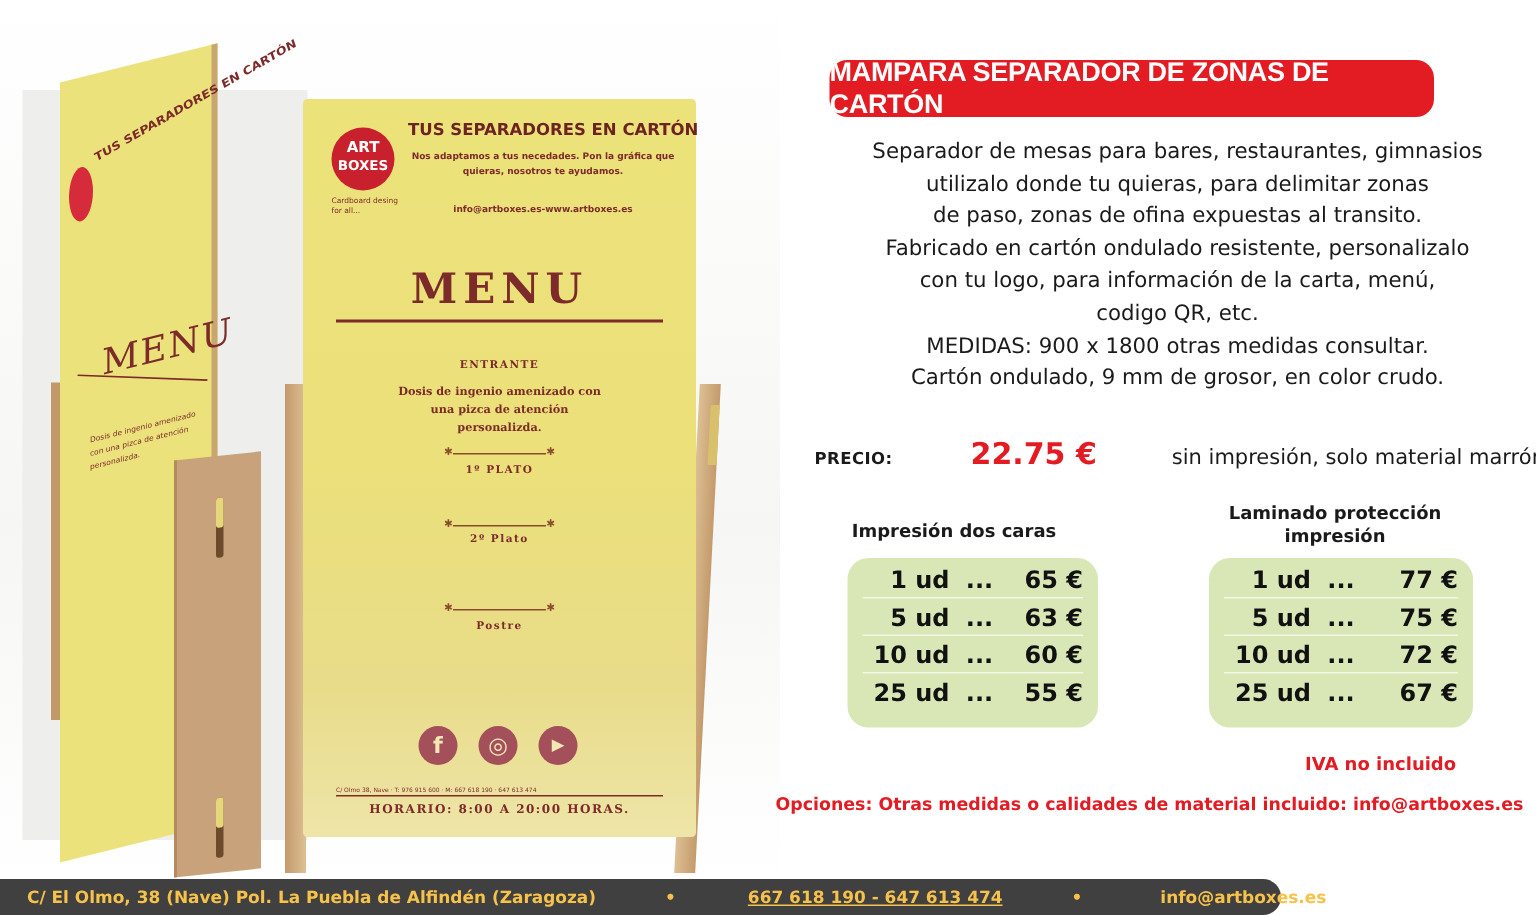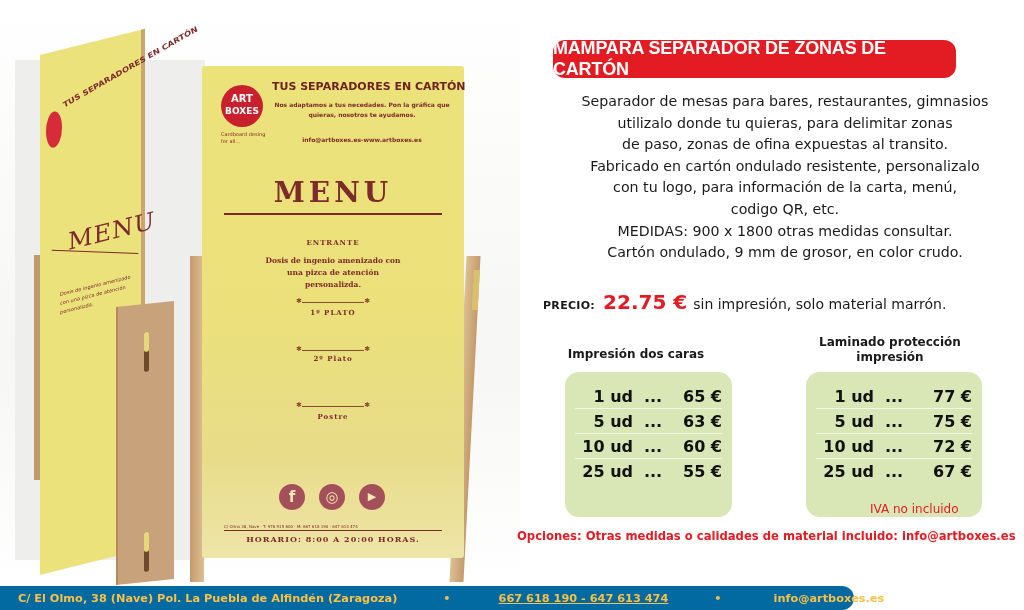--- a/index.html
+++ b/index.html
@@ -50,38 +50,38 @@
   .mp-social { position: absolute; top: 418px; width: 26px; height: 26px; border-radius: 50%; background: #a3505a; color: #f3e7b6; text-align: center; font-weight: bold; line-height: 26px; font-size: 15px; }
   .mp-addr { position: absolute; left: 22px; top: 458px; width: 218px; font-size: 4px; color: #7d2a2a; border-bottom: 1px solid #7d2a2a; padding-bottom: 1px; white-space: nowrap; overflow: hidden; }
   .mp-hours { position: absolute; left: 22px; top: 468px; width: 218px; text-align: center; font-family: "DejaVu Serif", serif; font-size: 8px; font-weight: bold; color: #7d2a2a; letter-spacing: 1px; white-space: nowrap; }
 
   
   .title-badge { position: absolute; left: 553px; top: 40px; width: 403px; height: 38px; background: #e31b23; border-radius: 12px; color: #fff; font-family: "Liberation Sans", sans-serif; font-weight: bold; font-size: 18px; display: flex; align-items: center; justify-content: center; letter-spacing: -0.2px; }
 
   .desc { position: absolute; left: 540px; top: 91px; width: 490px; text-align: center; font-family: "DejaVu Sans", sans-serif; font-size: 14.2px; line-height: 21.6px; color: #1a1a1a; }
   .desc div { white-space: nowrap; }
 
-  .price-line { position: absolute; left: 543px; top: 290px; width: 480px; font-family: "DejaVu Sans", sans-serif; display: flex; align-items: baseline; white-space: nowrap; }
+  .price-line { position: absolute; left: 543px; top: 290px; width: 480px; font-family: "DejaVu Sans", sans-serif; display: flex; align-items: baseline; white-space: nowrap; gap: 44px; }
   .price-label { font-size: 11px; font-weight: bold; letter-spacing: 0.3px; margin-right: 8px; }
   .price-value { font-size: 20px; font-weight: bold; color: #e31b23; margin-right: 6px; }
   .price-note { font-size: 14px; }
 
   .tbl-head { position: absolute; font-family: "DejaVu Sans", sans-serif; font-size: 12px; font-weight: bold; text-align: center; line-height: 15px; }
-  .tbl { position: absolute; width: 167px; height: 145px; background: #d8e7b5; border-radius: 14px; padding: 12px 10px; }
+  .tbl { position: absolute; width: 167px; height: 113px; background: #d8e7b5; border-radius: 14px; padding: 2px 10px; }
   .tbl-row { display: flex; height: 25px; align-items: center; border-bottom: 1px solid #f2f7e6; font-family: "DejaVu Sans", sans-serif; font-size: 16px; font-weight: bold; color: #111; }
   .tbl-row:last-child { border-bottom: none; }
   .tbl-row .qty { width: 58px; text-align: right; }
   .tbl-row .dots { width: 40px; text-align: center; }
   .tbl-row .pr { flex: 1; text-align: right; }
 
-  .iva { position: absolute; left: 870px; top: 502px; font-family: "DejaVu Sans", sans-serif; font-size: 12px; font-weight: normal; color: #e31b23; }
+  .iva { position: absolute; left: 870px; top: 502px; font-family: "DejaVu Sans", sans-serif; font-size: 12px; font-weight: bold; color: #e31b23; }
   .options { position: absolute; left: 517px; top: 529px; font-family: "DejaVu Sans", sans-serif; font-size: 11.6px; font-weight: bold; color: #e31b23; white-space: nowrap; }
 
   
-  .footer { position: absolute; left: 0; top: 586px; width: 854px; height: 24px; background: #0369a1; border-radius: 0 12px 12px 0; display: flex; align-items: center; font-family: "DejaVu Sans", sans-serif; font-size: 11.3px; font-weight: bold; color: #f7c24a; white-space: nowrap; }
+  .footer { position: absolute; left: 0; top: 586px; width: 854px; height: 24px; background: #404040; border-radius: 0 12px 12px 0; display: flex; align-items: center; font-family: "DejaVu Sans", sans-serif; font-size: 11.3px; font-weight: bold; color: #f7c24a; white-space: nowrap; }
   .footer .f-addr { margin-left: 18px; }
   .footer .f-dot { margin: 0 0 0 46px; }
   .footer .f-phone { margin-left: 48px; text-decoration: underline; }
   .footer .f-email { margin-left: 52px; }
 </style>
 </head>
 <body>
 
 <div class="photo">
   <div class="photo-bg-left"></div>

